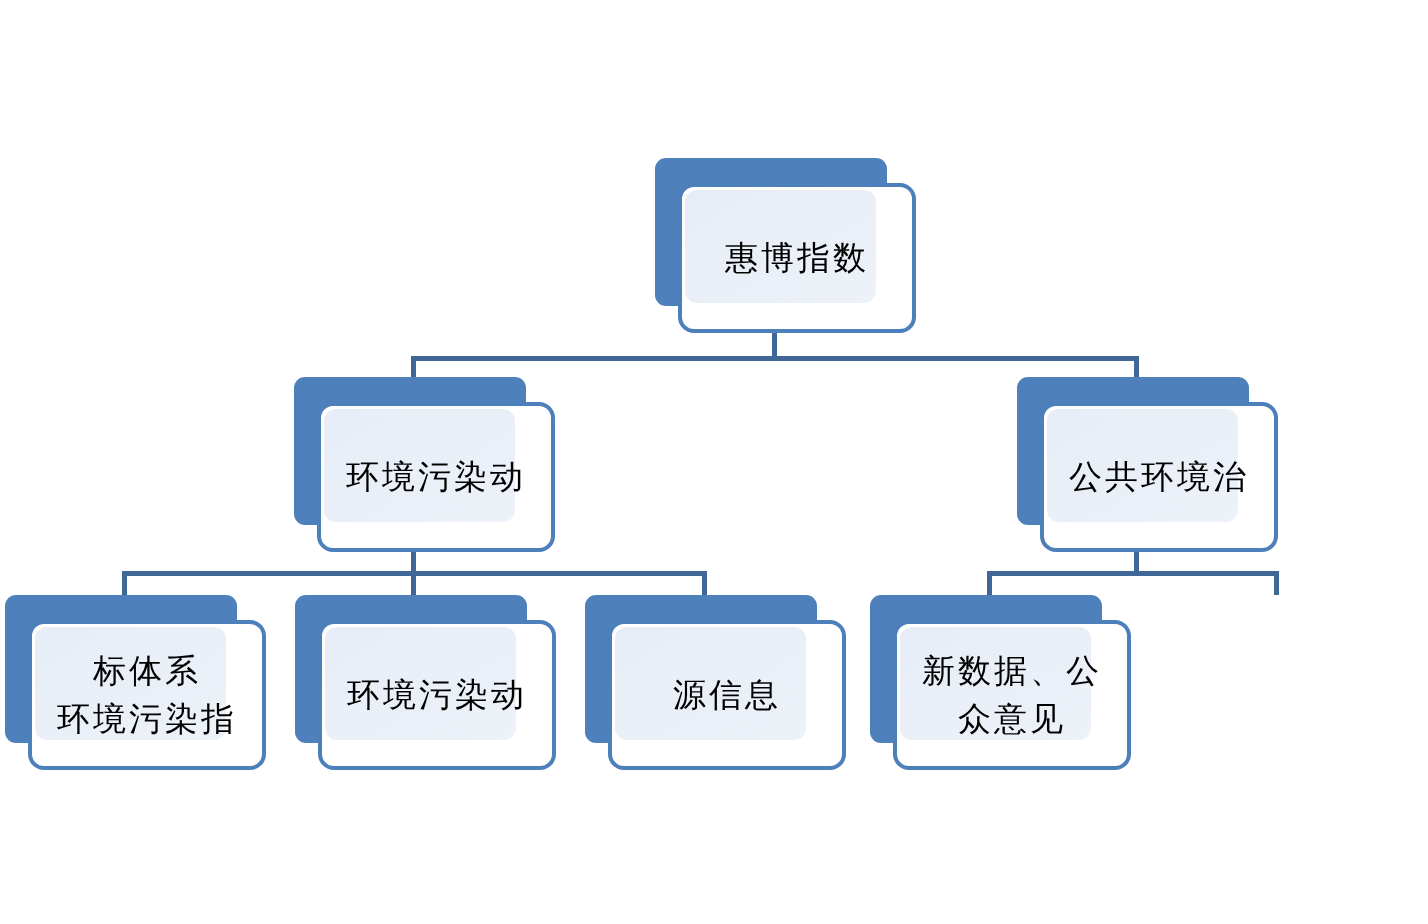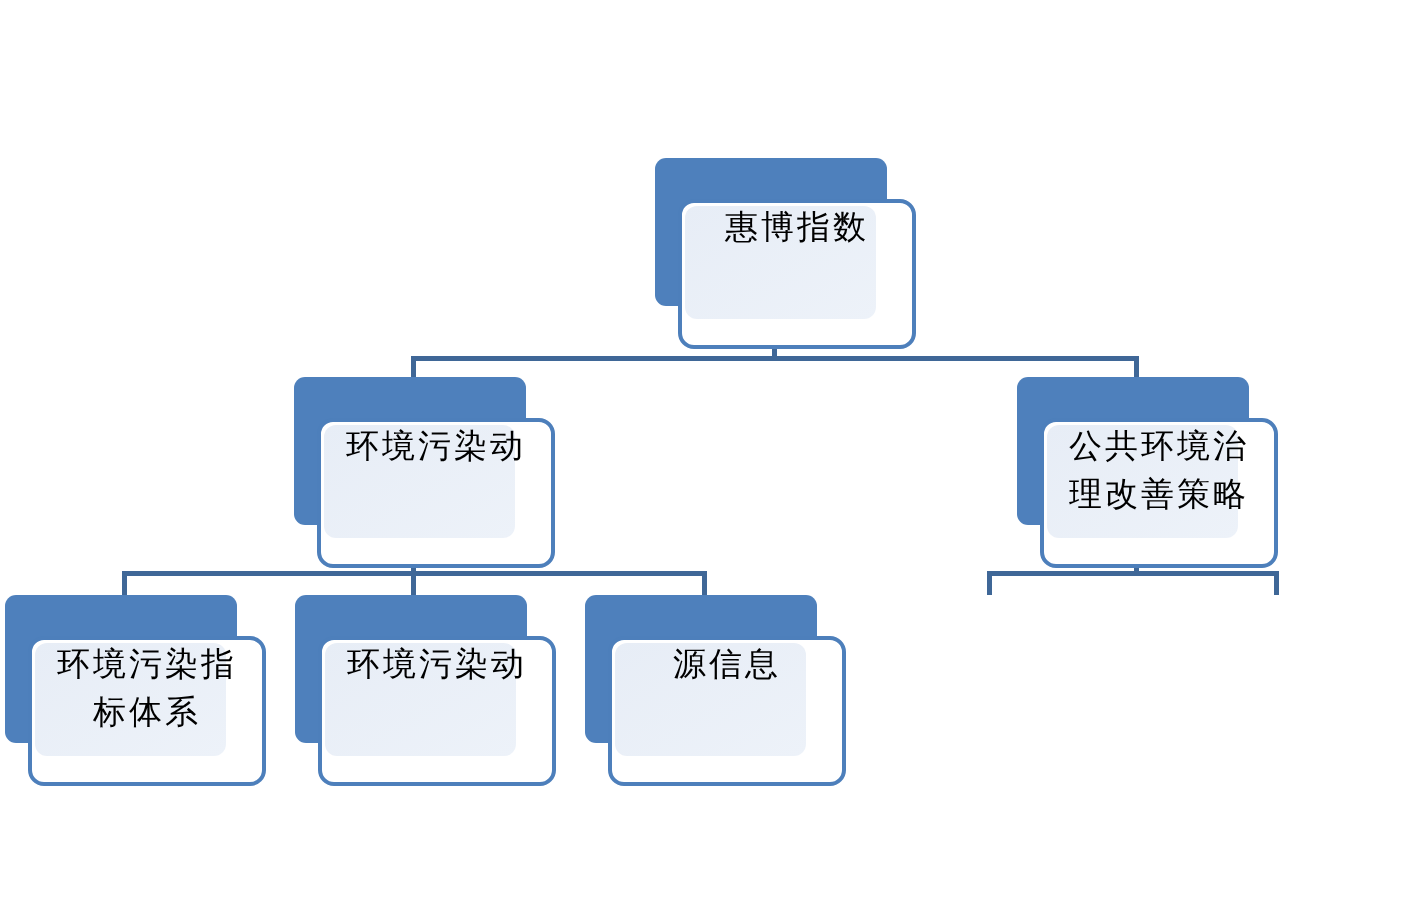--- a/index.html
+++ b/index.html
@@ -31,31 +31,32 @@
     left: -23px;
     top: -25px;
     width: 232px;
     height: 148px;
     background: #4e80bc;
     border-radius: 11px;
   }
   .node-face {
     position: absolute;
     left: 0;
-    top: 16px;
+    top: 0;
     width: 238px;
     height: 150px;
     box-sizing: border-box;
     background: #ffffff;
     border: 4px solid #4d7fbb;
     border-radius: 16px;
     box-shadow: inset 0 0 0 3px #ffffff;
     display: flex;
     flex-direction: column;
     align-items: center;
+    justify-content: center;
   }
   .node-face::before {
     content: "";
     position: absolute;
     left: 3px;
     top: 3px;
     right: 36px;
     bottom: 26px;
     background: linear-gradient(to bottom right, #e7edf6, #edf2f9);
     border-radius: 12px;
@@ -111,31 +112,30 @@
         <span class="line">环境污染动</span>
       </div>
     </div>
   </div>
 
   <div class="node" style="left:1040px; top:402px;font-family:Liberation Serif, serif;">
     <div class="node-back"></div>
     <div class="node-face">
       <div class="node-text">
         <span class="line">公共环境治</span>
-          <span class="line">理改善策略</span>
       </div>
     </div>
   </div>
 
   <div class="node" style="left:28px; top:620px;">
     <div class="node-back"></div>
     <div class="node-face">
       <div class="node-text">
-        <span class="line">环境污染指</span>
-          <span class="line">标体系</span>
+        <span class="line">标体系</span>
+          <span class="line">环境污染指</span>
       </div>
     </div>
   </div>
 
   <div class="node" style="left:318px; top:620px;">
     <div class="node-back"></div>
     <div class="node-face">
       <div class="node-text">
         <span class="line">环境污染动</span>
       </div>
@@ -144,15 +144,24 @@
 
   <div class="node" style="left:608px; top:620px;">
     <div class="node-back"></div>
     <div class="node-face">
       <div class="node-text">
           <span class="line">源信息</span>
       </div>
     </div>
   </div>
 
+  <div class="node" style="left:893px; top:620px;">
+    <div class="node-back"></div>
+    <div class="node-face">
+      <div class="node-text">
+        <span class="line">新数据、公</span>
+          <span class="line">众意见</span>
+      </div>
+    </div>
+  </div>
 
 
 </div>
 
 </body></html>

